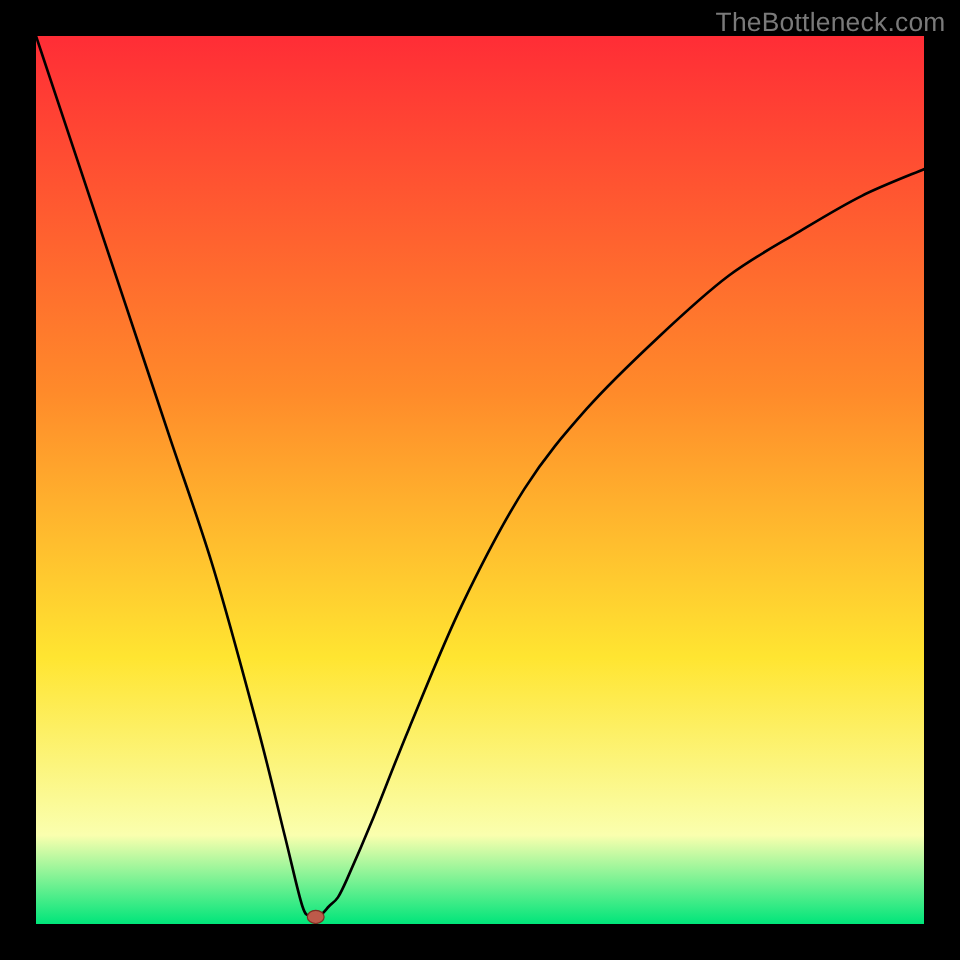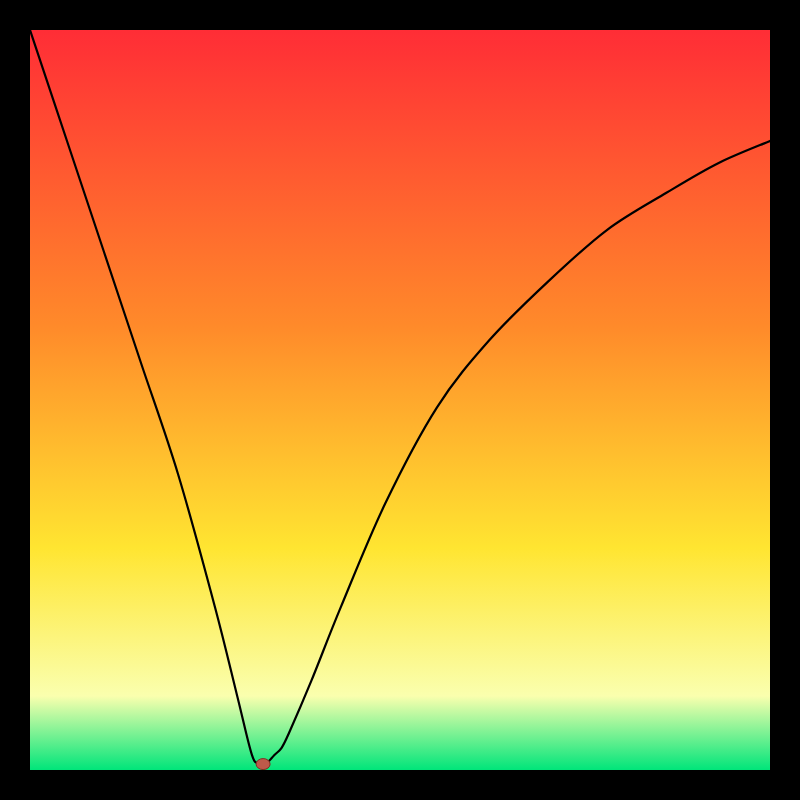--- a/index.html
+++ b/index.html
@@ -35,20 +35,21 @@
   }
   svg {
     display: block;
   }
 </style>
 </head>
 <body>
 
 <div class="frame">
 
+  <div class="attribution">TheBottleneck.com</div>
 
   <div class="plot-area">
     <svg id="chart-svg" width="740" height="740" viewBox="0 0 740 740">
       <defs>
         <linearGradient id="bg-grad" x1="0" y1="0" x2="0" y2="1">
           <stop id="g-stop-0" offset="0%" stop-color="#ff2d36"></stop>
           <stop id="g-stop-1" offset="40%" stop-color="#ff8a2a"></stop>
           <stop id="g-stop-2" offset="70%" stop-color="#ffe531"></stop>
           <stop id="g-stop-3" offset="90%" stop-color="#faffae"></stop>
           <stop id="g-stop-4" offset="100%" stop-color="#00e57a"></stop>

